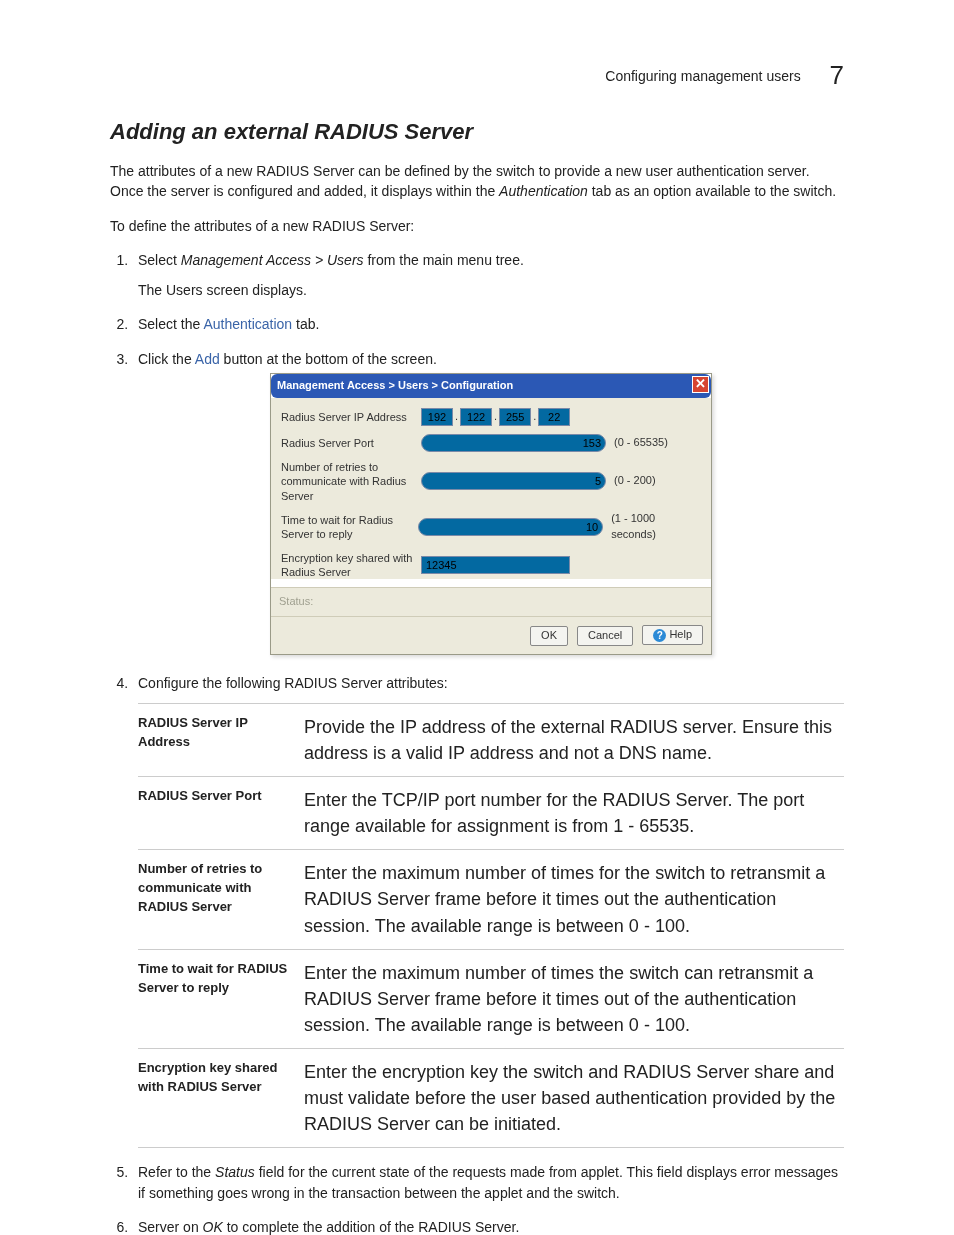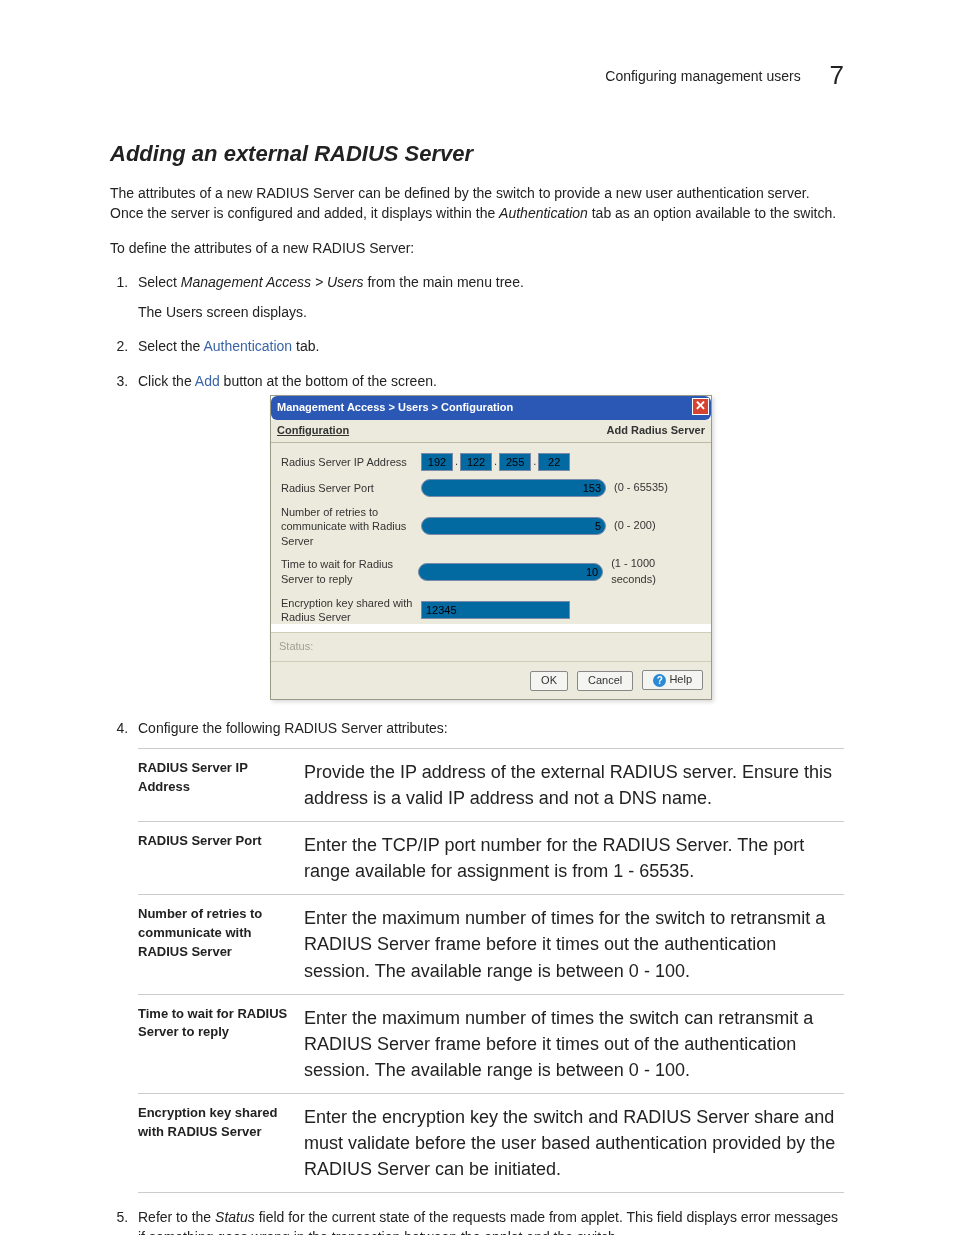--- a/index.html
+++ b/index.html
@@ -11,21 +11,21 @@
     background: #fff;
     width: 954px;
   }
   .page {
     box-sizing: border-box;
     padding: 60px 110px 80px 110px;
   }
   .running-head {
     text-align: right;
     font-size: 14px;
-    margin-bottom: 50px;
+    margin-bottom: 28px;
   }
   .running-head .chapnum {
     display: inline-block;
     font-size: 26px;
     font-weight: 400;
     margin-left: 25px;
     vertical-align: -3px;
   }
   h2.section-title {
     font-style: italic;
@@ -214,24 +214,20 @@
       <span>Select the </span><span class="ui-link">Authentication</span><span> tab.</span>
     </li>
     <li>
       <span>Click the </span><span class="ui-link">Add</span><span> button at the bottom of the screen.</span>
 
       <div class="dialog-wrap">
         <div class="dialog">
           <div class="dlg-titlebar">
             <span>Management Access &gt; Users &gt; Configuration</span>
             <span class="dlg-close">✕</span>
-          </div>
-          <div class="dlg-subhead">
-            <span class="left-title">Configuration</span>
-            <span>Add Radius Server</span>
           </div>
           <div class="dlg-body">
 
             <div class="form-row">
               <div class="lbl">Radius Server IP Address</div>
               <div class="field">
                 <input class="txt-in ip-part" value="192" style="">
                 <span class="ip-dot">.</span>
                 <input class="txt-in ip-part" value="122" style="">
                 <span class="ip-dot">.</span>

